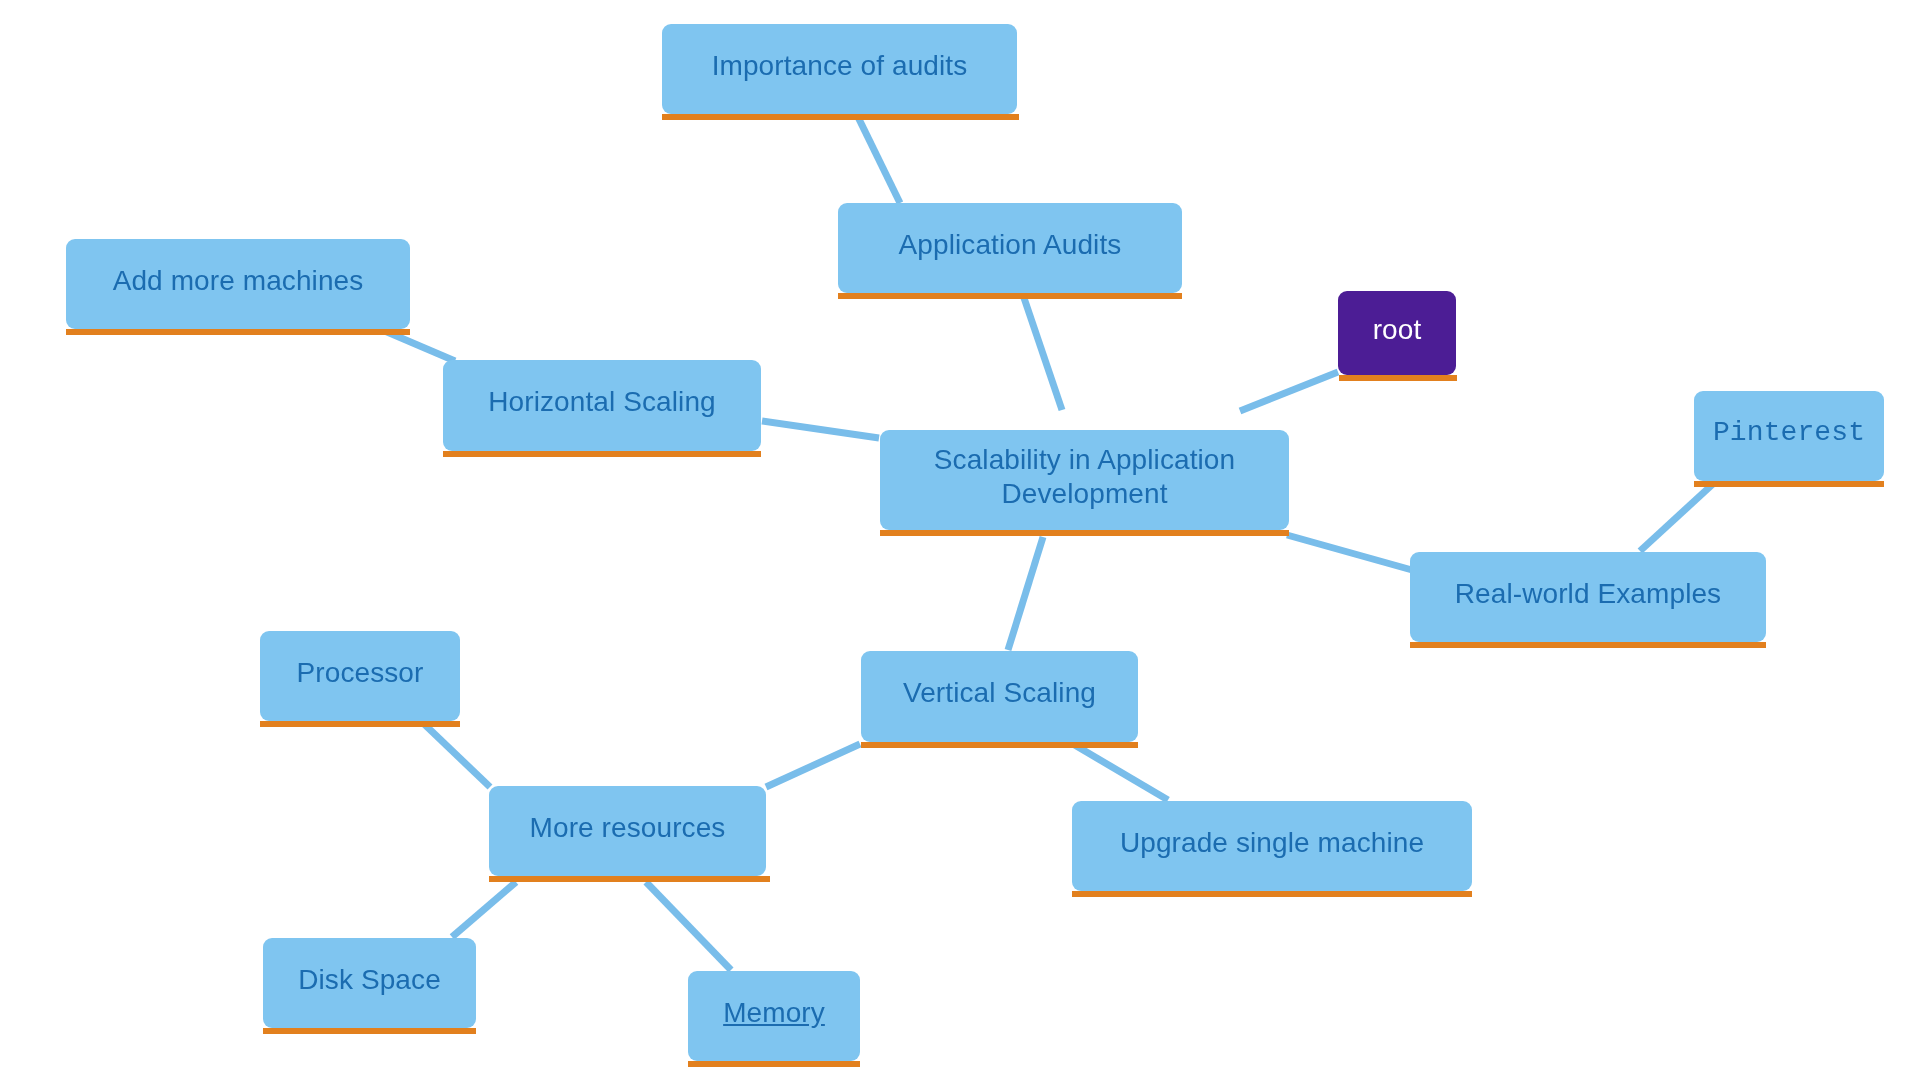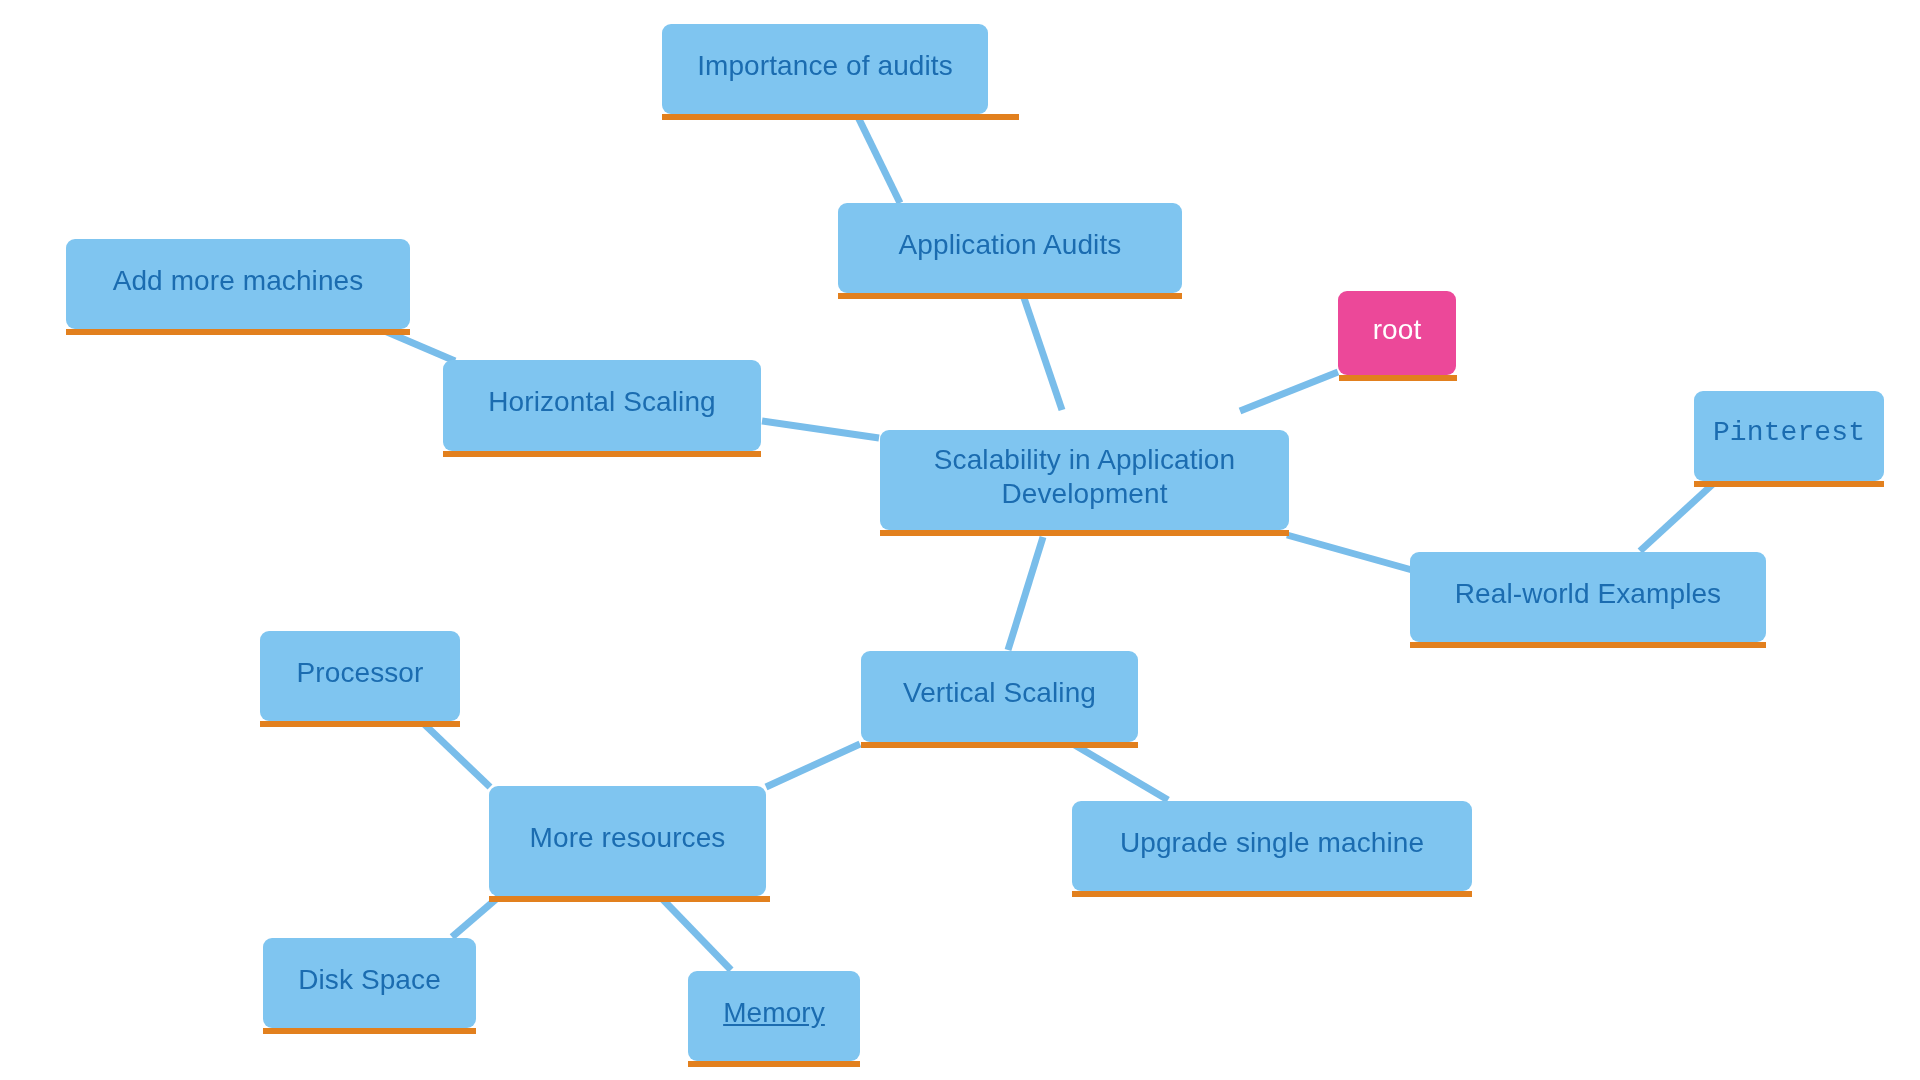--- a/index.html
+++ b/index.html
@@ -49,21 +49,21 @@
   }
   .node .underline {
     position: absolute;
     left: 0;
     bottom: -6px;
     height: 6px;
     background: #E2801E;
     border-radius: 0;
   }
   .node.root-node {
-    background: #ec4899;
+    background: #4c1d95;
     color: #ffffff;
   }
   .node.central {
     font-size: 28px;
   }
   .node.branch {
     font-size: 28px;
   }
   .node.leaf {
     font-size: 28px;
@@ -89,25 +89,25 @@
       <line x1="860" y1="744" x2="766" y2="787" stroke="#79BDEA" stroke-width="7" stroke-linecap="butt"></line>
       <line x1="490" y1="787" x2="422" y2="722" stroke="#79BDEA" stroke-width="7" stroke-linecap="butt"></line>
       <line x1="516" y1="882" x2="452" y2="937" stroke="#79BDEA" stroke-width="7" stroke-linecap="butt"></line>
       <line x1="646" y1="882" x2="731" y2="970" stroke="#79BDEA" stroke-width="7" stroke-linecap="butt"></line>
     </svg>
   <div id="node-layer">
       <div class="node root-node" style="left: 1338px; top: 291px; width: 118px; height: 84px;"><span class="node-label">root</span><span class="underline" style="width: 118px; left: 1px;"></span></div>
       <div class="node central" style="left: 880px; top: 390px; width: 409px; height: 100px; margin-top: 40px;"><span class="node-label">Scalability in Application
 Development</span><span class="underline" style="width: 409px; left: 0px;"></span></div>
       <div class="node branch" style="left: 838px; top: 203px; width: 344px; height: 90px;"><span class="node-label">Application Audits</span><span class="underline" style="width: 344px; left: 0px;"></span></div>
-      <div class="node leaf" style="left: 662px; top: 24px; width: 326px; height: 90px;"><span class="node-label">Importance of audits</span><span class="underline" style="width: 357px; left: 0px;"></span></div>
+      <div class="node leaf" style="left: 662px; top: 24px; width: 355px; height: 90px;"><span class="node-label">Importance of audits</span><span class="underline" style="width: 357px; left: 0px;"></span></div>
       <div class="node branch" style="left: 443px; top: 360px; width: 318px; height: 91px;"><span class="node-label">Horizontal Scaling</span><span class="underline" style="width: 318px; left: 0px;"></span></div>
       <div class="node leaf" style="left: 66px; top: 227px; width: 344px; height: 90px; margin-top: 12px;"><span class="node-label">Add more machines</span><span class="underline" style="width: 344px; left: 0px;"></span></div>
       <div class="node branch" style="left: 1410px; top: 552px; width: 356px; height: 90px;"><span class="node-label">Real-world Examples</span><span class="underline" style="width: 356px; left: 0px;"></span></div>
       <div class="node leaf" style="left: 1694px; top: 391px; width: 190px; height: 90px; font-family: Liberation Mono, monospace;"><span class="node-label">Pinterest</span><span class="underline" style="width: 190px; left: 0px;"></span></div>
       <div class="node branch" style="left: 861px; top: 651px; width: 277px; height: 91px;"><span class="node-label">Vertical Scaling</span><span class="underline" style="width: 277px; left: 0px;"></span></div>
       <div class="node leaf" style="left: 1072px; top: 801px; width: 400px; height: 90px;"><span class="node-label">Upgrade single machine</span><span class="underline" style="width: 400px; left: 0px;"></span></div>
-      <div class="node branch" style="left: 489px; top: 786px; width: 277px; height: 110px;"><span class="node-label">More resources</span><span class="underline" style="width: 281px; left: 0px;"></span></div>
+      <div class="node branch" style="left: 489px; top: 786px; width: 277px; height: 90px;"><span class="node-label">More resources</span><span class="underline" style="width: 281px; left: 0px;"></span></div>
       <div class="node leaf" style="left: 260px; top: 631px; width: 200px; height: 90px;"><span class="node-label">Processor</span><span class="underline" style="width: 200px; left: 0px;"></span></div>
       <div class="node leaf" style="left: 263px; top: 938px; width: 213px; height: 90px;"><span class="node-label">Disk Space</span><span class="underline" style="width: 213px; left: 0px;"></span></div>
       <div class="node leaf" style="left: 688px; top: 971px; width: 172px; height: 90px; text-decoration: underline;"><span class="node-label">Memory</span><span class="underline" style="width: 172px; left: 0px;"></span></div>
     </div>
 </div>
 
 </body></html>

